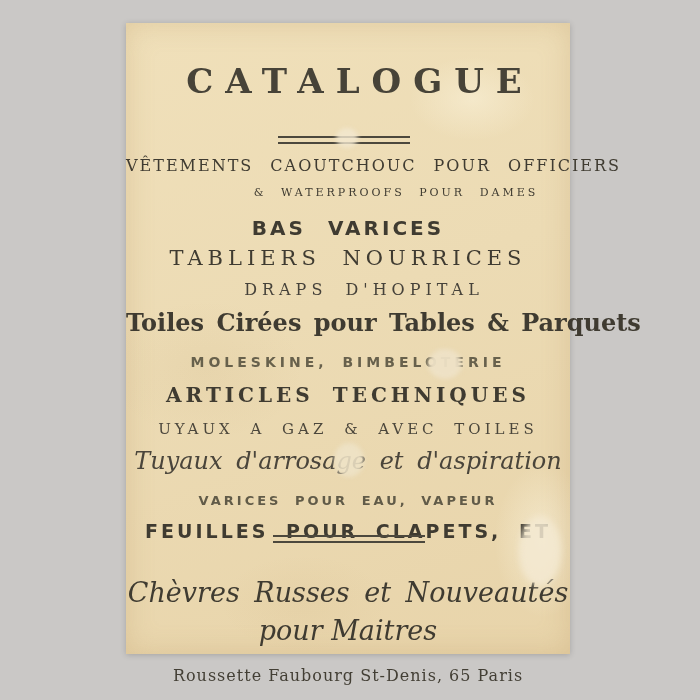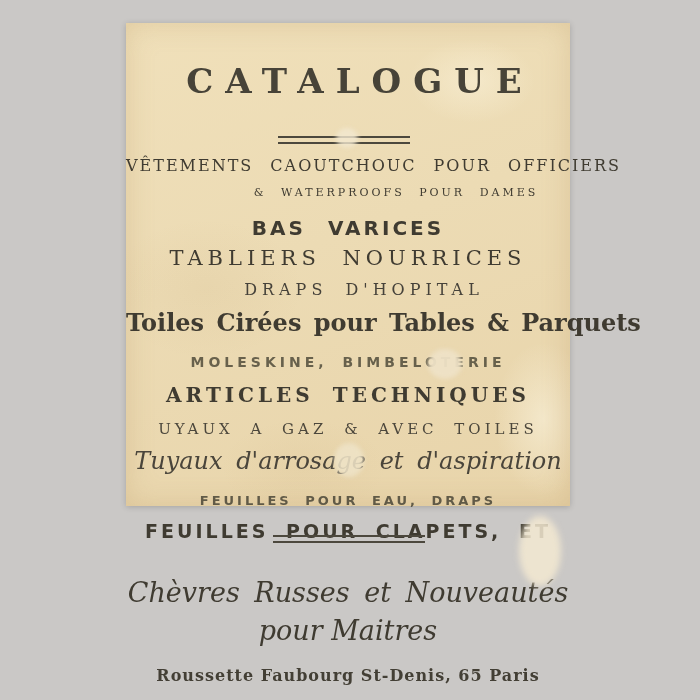--- a/index.html
+++ b/index.html
@@ -2,21 +2,21 @@
 <html><head>
 <meta charset="utf-8">
 <style>
   html,body{margin:0;padding:0}
   body{
     width:700px;height:700px;position:relative;overflow:hidden;
     background:#cac8c6;
     font-family:"DejaVu Serif", serif;
   }
   .card{
-    position:absolute;left:126px;top:23px;width:444px;height:483px;
+    position:absolute;left:126px;top:23px;width:444px;height:631px;
     background:
       radial-gradient(ellipse 90px 60px at 78% 12%, rgba(250,242,218,.55), transparent 70%),
       radial-gradient(ellipse 140px 100px at 18% 55%, rgba(160,120,60,.06), transparent 70%),
       radial-gradient(ellipse 70px 110px at 94% 82%, rgba(250,243,221,.6), transparent 70%),
       radial-gradient(ellipse 120px 70px at 40% 92%, rgba(160,120,60,.05), transparent 70%),
       linear-gradient(160deg,#f0e0ba 0%, #ecdbb4 45%, #e8d4aa 100%);
     box-shadow: 0 1px 6px rgba(0,0,0,.18), inset 0 0 28px rgba(180,145,90,.28);
   }
   .l{position:absolute;left:0;width:100%;text-align:center;color:#3f3b31;white-space:nowrap;line-height:1.1;}
   .serif{font-family:"DejaVu Serif", serif}
@@ -34,21 +34,21 @@
   .t-draps     {top:258px; font-size:16px; font-weight:normal; letter-spacing:5px; word-spacing:8px; color:#46423a;margin-left:16px;}
   .t-toiles    {top:287px; font-size:24px; font-weight:bold; word-spacing:4px;}
   .t-moleskine {top:332px; font-size:14px; font-weight:bold; letter-spacing:4px; word-spacing:6px; color:#56513f; opacity:.88;}
   .t-articles  {top:361px; font-size:20px; font-weight:bold; letter-spacing:4px; word-spacing:8px;}
   .t-uyaux     {top:398px; font-size:15px; letter-spacing:4px; word-spacing:8px; color:#4c473c;}
   .t-tuyscript {top:425px; font-size:24px; font-style:italic; word-spacing:6px; color:#4a453b;}
   .t-feau      {top:471px; font-size:13px; font-weight:bold; letter-spacing:3px; word-spacing:6px; color:#565140; opacity:.92;}
   .t-fclapets  {top:498px; font-size:19px; font-weight:bold; letter-spacing:3px; word-spacing:8px;text-align:center;}
   .t-chevres   {top:555px; font-size:27px; font-style:italic; word-spacing:6px;}
   .t-maitres   {top:593px; font-size:27px; font-style:italic;}
-  .t-roussette {top:644px; font-size:16px; font-weight:bold; letter-spacing:1px; color:#433f35;}
+  .t-roussette {top:644px; font-size:16px; font-weight:normal; letter-spacing:1px; color:#433f35;}
 
   .stain{position:absolute;border-radius:50%;filter:blur(2px);}
   .stain-1{left:302px; top:326px; width:34px; height:30px; background:rgba(238,226,198,.95);}
   .stain-2{left:208px; top:420px; width:30px; height:34px; background:rgba(238,226,198,.88);}
   .stain-3{left:393px; top:493px; width:42px; height:70px; background:rgba(243,233,209,.85); filter:blur(3px);}
   .stain-4{left:210px; top:105px; width:22px; height:20px; background:rgba(243,233,209,.8);}
 </style>
 </head>
 <body>
 
@@ -61,21 +61,21 @@
   <div class="l serif t-vetements">VÊTEMENTS CAOUTCHOUC POUR OFFICIERS</div>
   <div class="l serif t-waterproof">&amp; WATERPROOFS POUR DAMES</div>
   <div class="l sans  t-varices">BAS VARICES</div>
   <div class="l serif t-tabliers">TABLIERS NOURRICES</div>
   <div class="l serif t-draps">DRAPS D'HOPITAL</div>
   <div class="l serif t-toiles">Toiles Cirées pour Tables &amp; Parquets</div>
   <div class="l sans  t-moleskine">MOLESKINE, BIMBELOTERIE</div>
   <div class="l serif t-articles">ARTICLES TECHNIQUES</div>
   <div class="l serif t-uyaux">UYAUX A GAZ &amp; AVEC TOILES</div>
   <div class="l serif t-tuyscript">Tuyaux d'arrosage et d'aspiration</div>
-  <div class="l sans  t-feau">FEUILLES POUR EAU, DRAPS</div>
+  <div class="l sans  t-feau">VARICES POUR EAU, VAPEUR</div>
   <div class="l sans  t-fclapets">FEUILLES POUR CLAPETS, ET</div>
 
   <div class="rule rule-2"></div>
 
   <div class="l serif t-chevres">Chèvres Russes et Nouveautés</div>
   <div class="l serif t-maitres">pour Maitres</div>
   <div class="l serif t-roussette">Roussette Faubourg St-Denis, 65 Paris</div>
 
   <div class="stain stain-1"></div>
   <div class="stain stain-2"></div>

